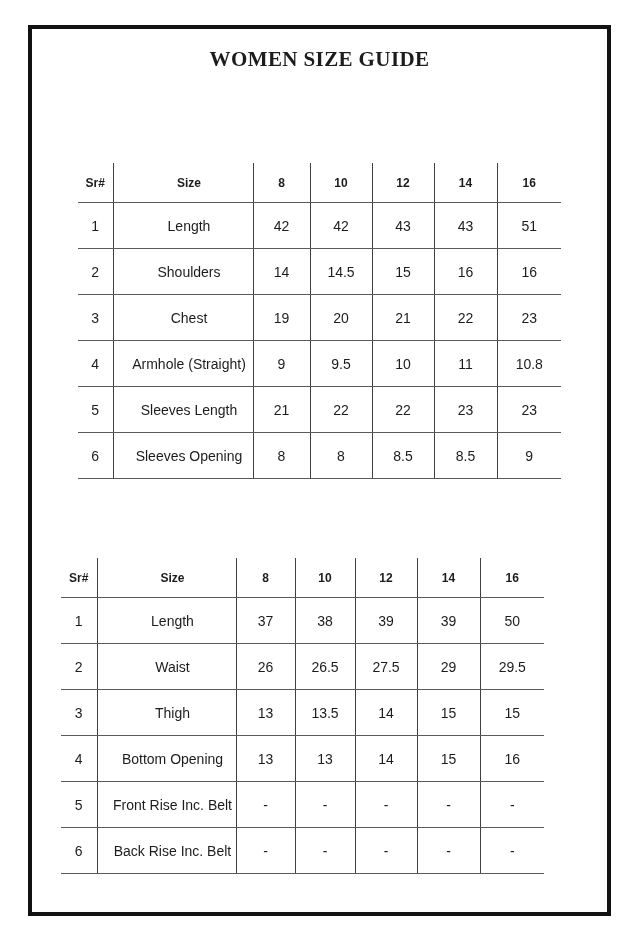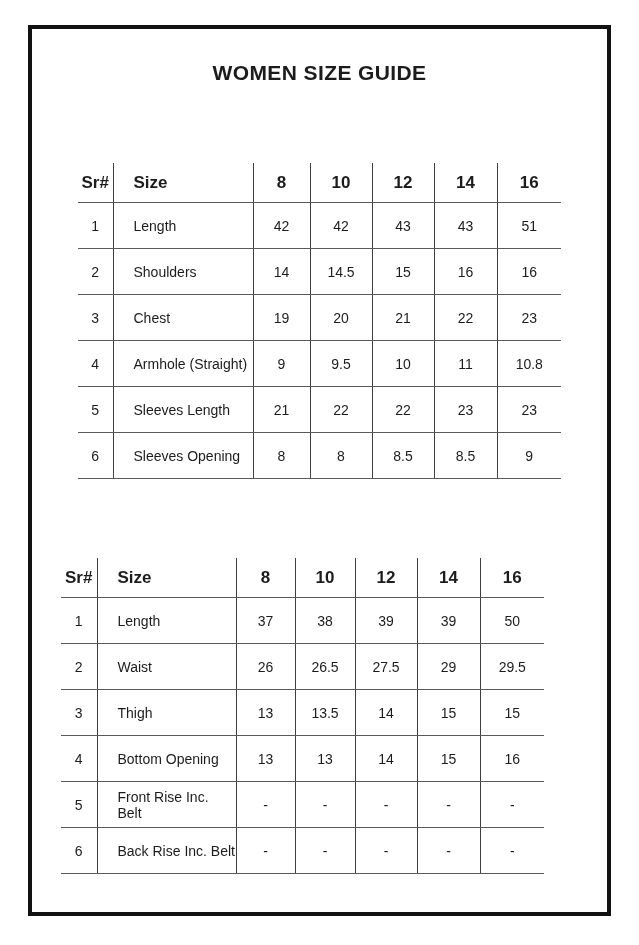--- a/index.html
+++ b/index.html
@@ -22,24 +22,25 @@
     box-sizing: border-box;
   }
   .centered-line {
     position: absolute;
     left: 0;
     width: 639px;
     text-align: center;
     line-height: 1.1;
   }
   .title {
-    top: 61px;
+    top: 48px;
     font-size: 21px;
     font-weight: 700;
     letter-spacing: 0.4px;
+    font-family: Liberation Serif, serif;
   }
   .subtitle {
     top: 92px;
     font-size: 20px;
     font-weight: 400;
     letter-spacing: 0.3px;
   }
   .table-title { font-weight: 700; letter-spacing: 0.3px; }
   .shirt-title { top: 136px; font-size: 18px; }
   .pant-title  { top: 528px; font-size: 20px; }
@@ -56,30 +57,30 @@
     border-bottom: 1.5px solid #5a5a5a;
     text-align: center;
     padding: 0;
     font-size: 14px;
     color: #1c1c1c;
     background: transparent;
   }
   .size-table th:first-child, .size-table td:first-child { border-left: none; }
   .size-table th {
     font-weight: 700;
-    font-size: 17px;
+    font-size: 12px;
     height: 39px;
   }
   .size-table td {
     font-weight: 400;
     height: 45px;
   }
   .size-table th.left, .size-table td.left {
-    text-align: left;
-    padding-left: 20px;
+    text-align: center;
+    padding-left: 12px;
   }
 </style>
 </head>
 <body>
 
 <div class="page">
 
   <div class="frame"></div>
 
   <div class="centered-line title">WOMEN SIZE GUIDE</div>

